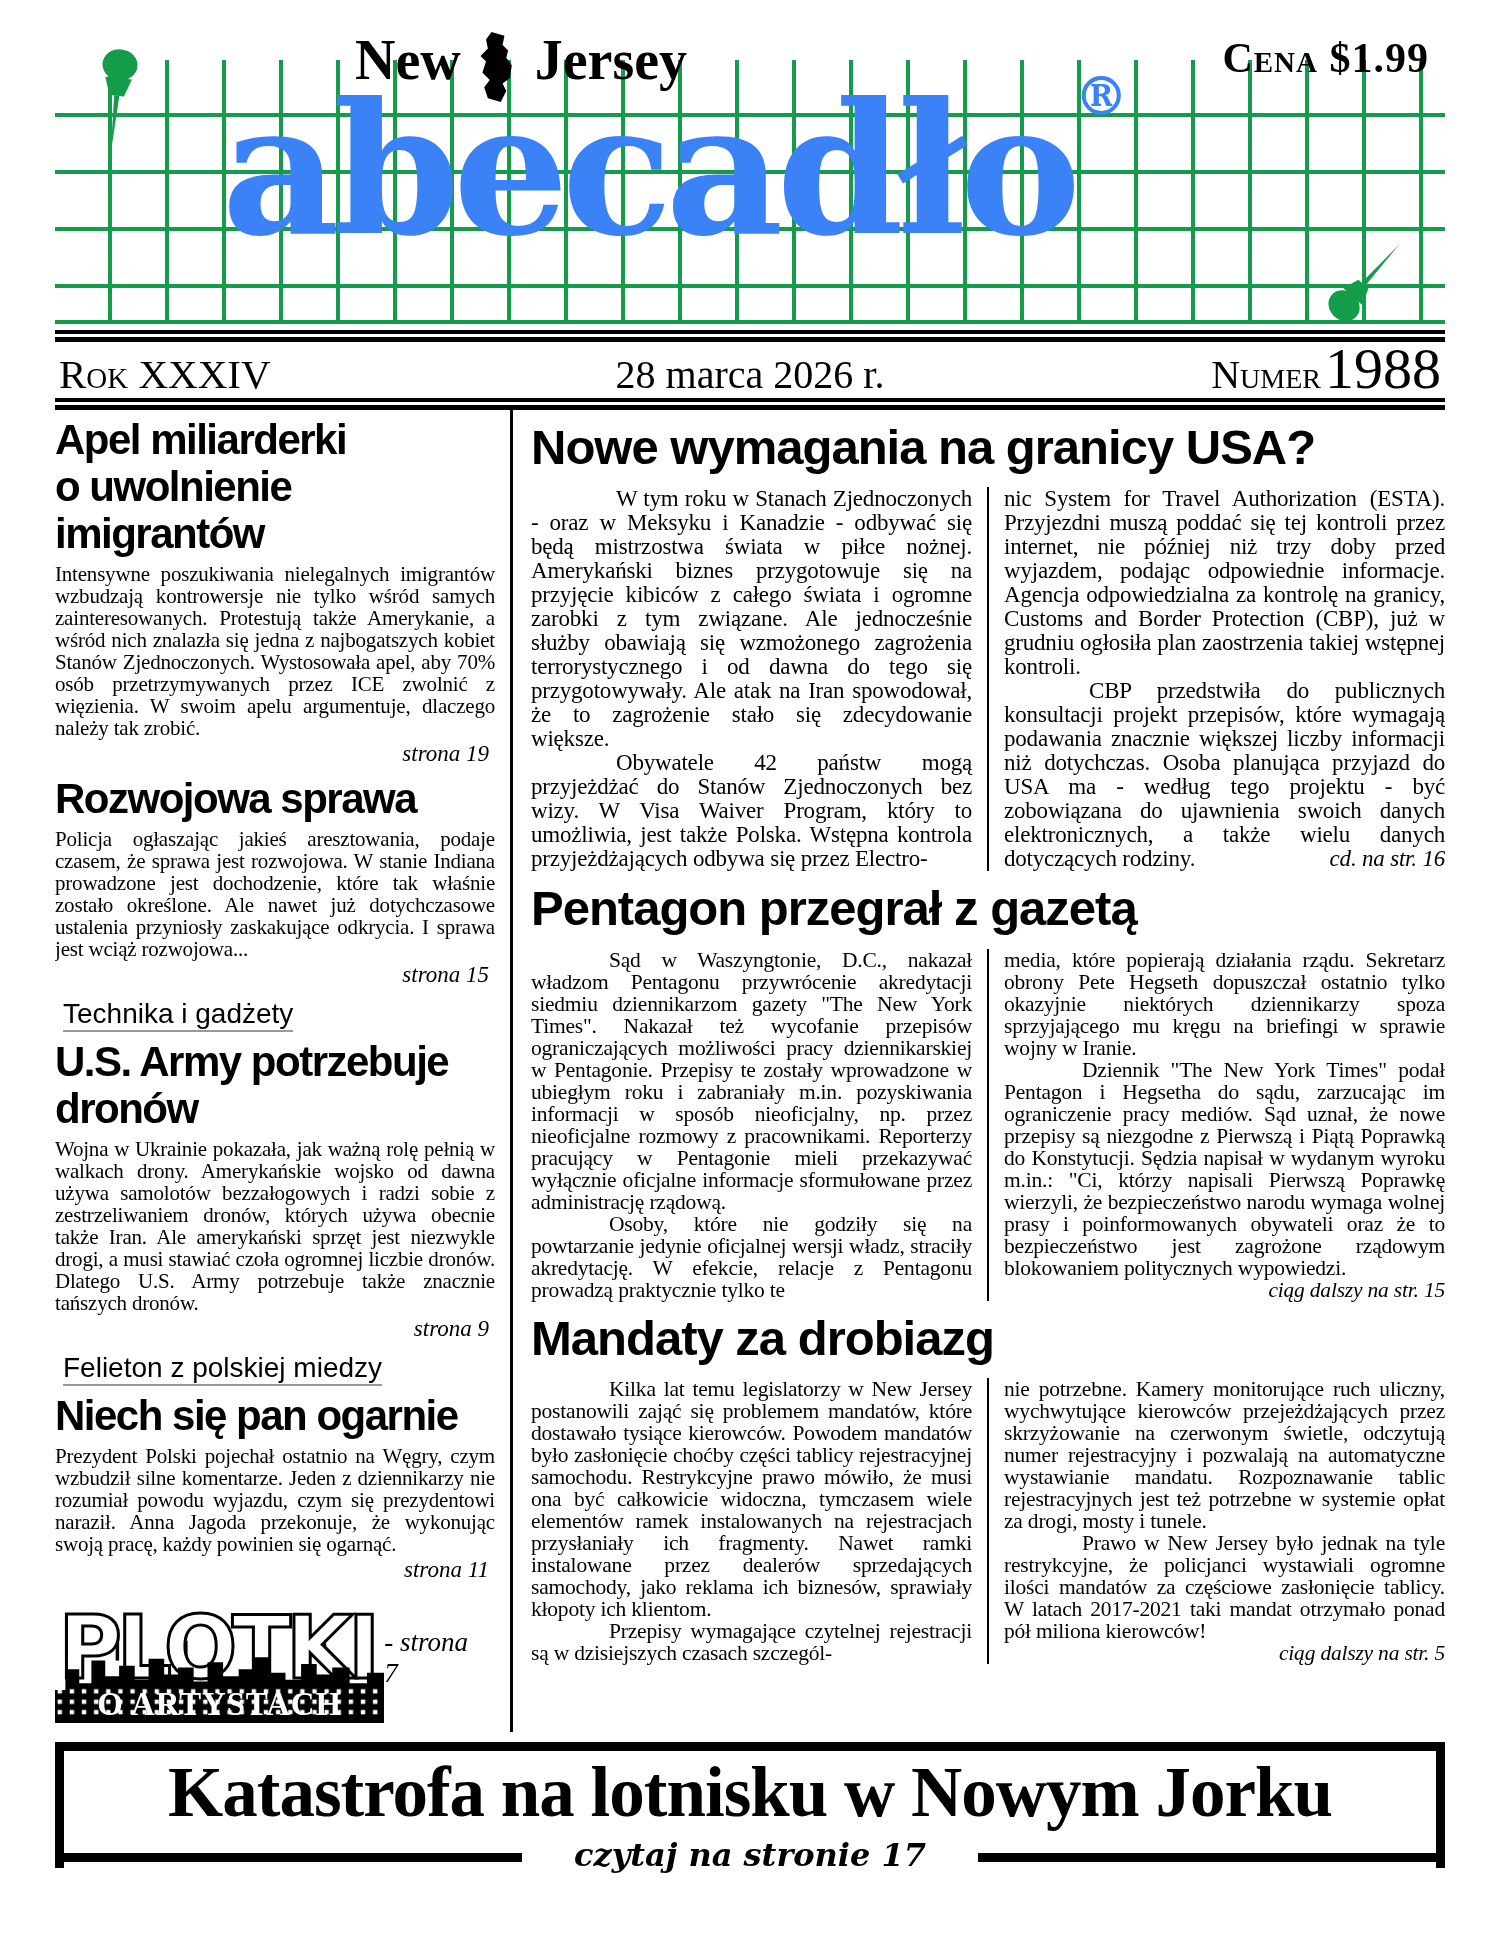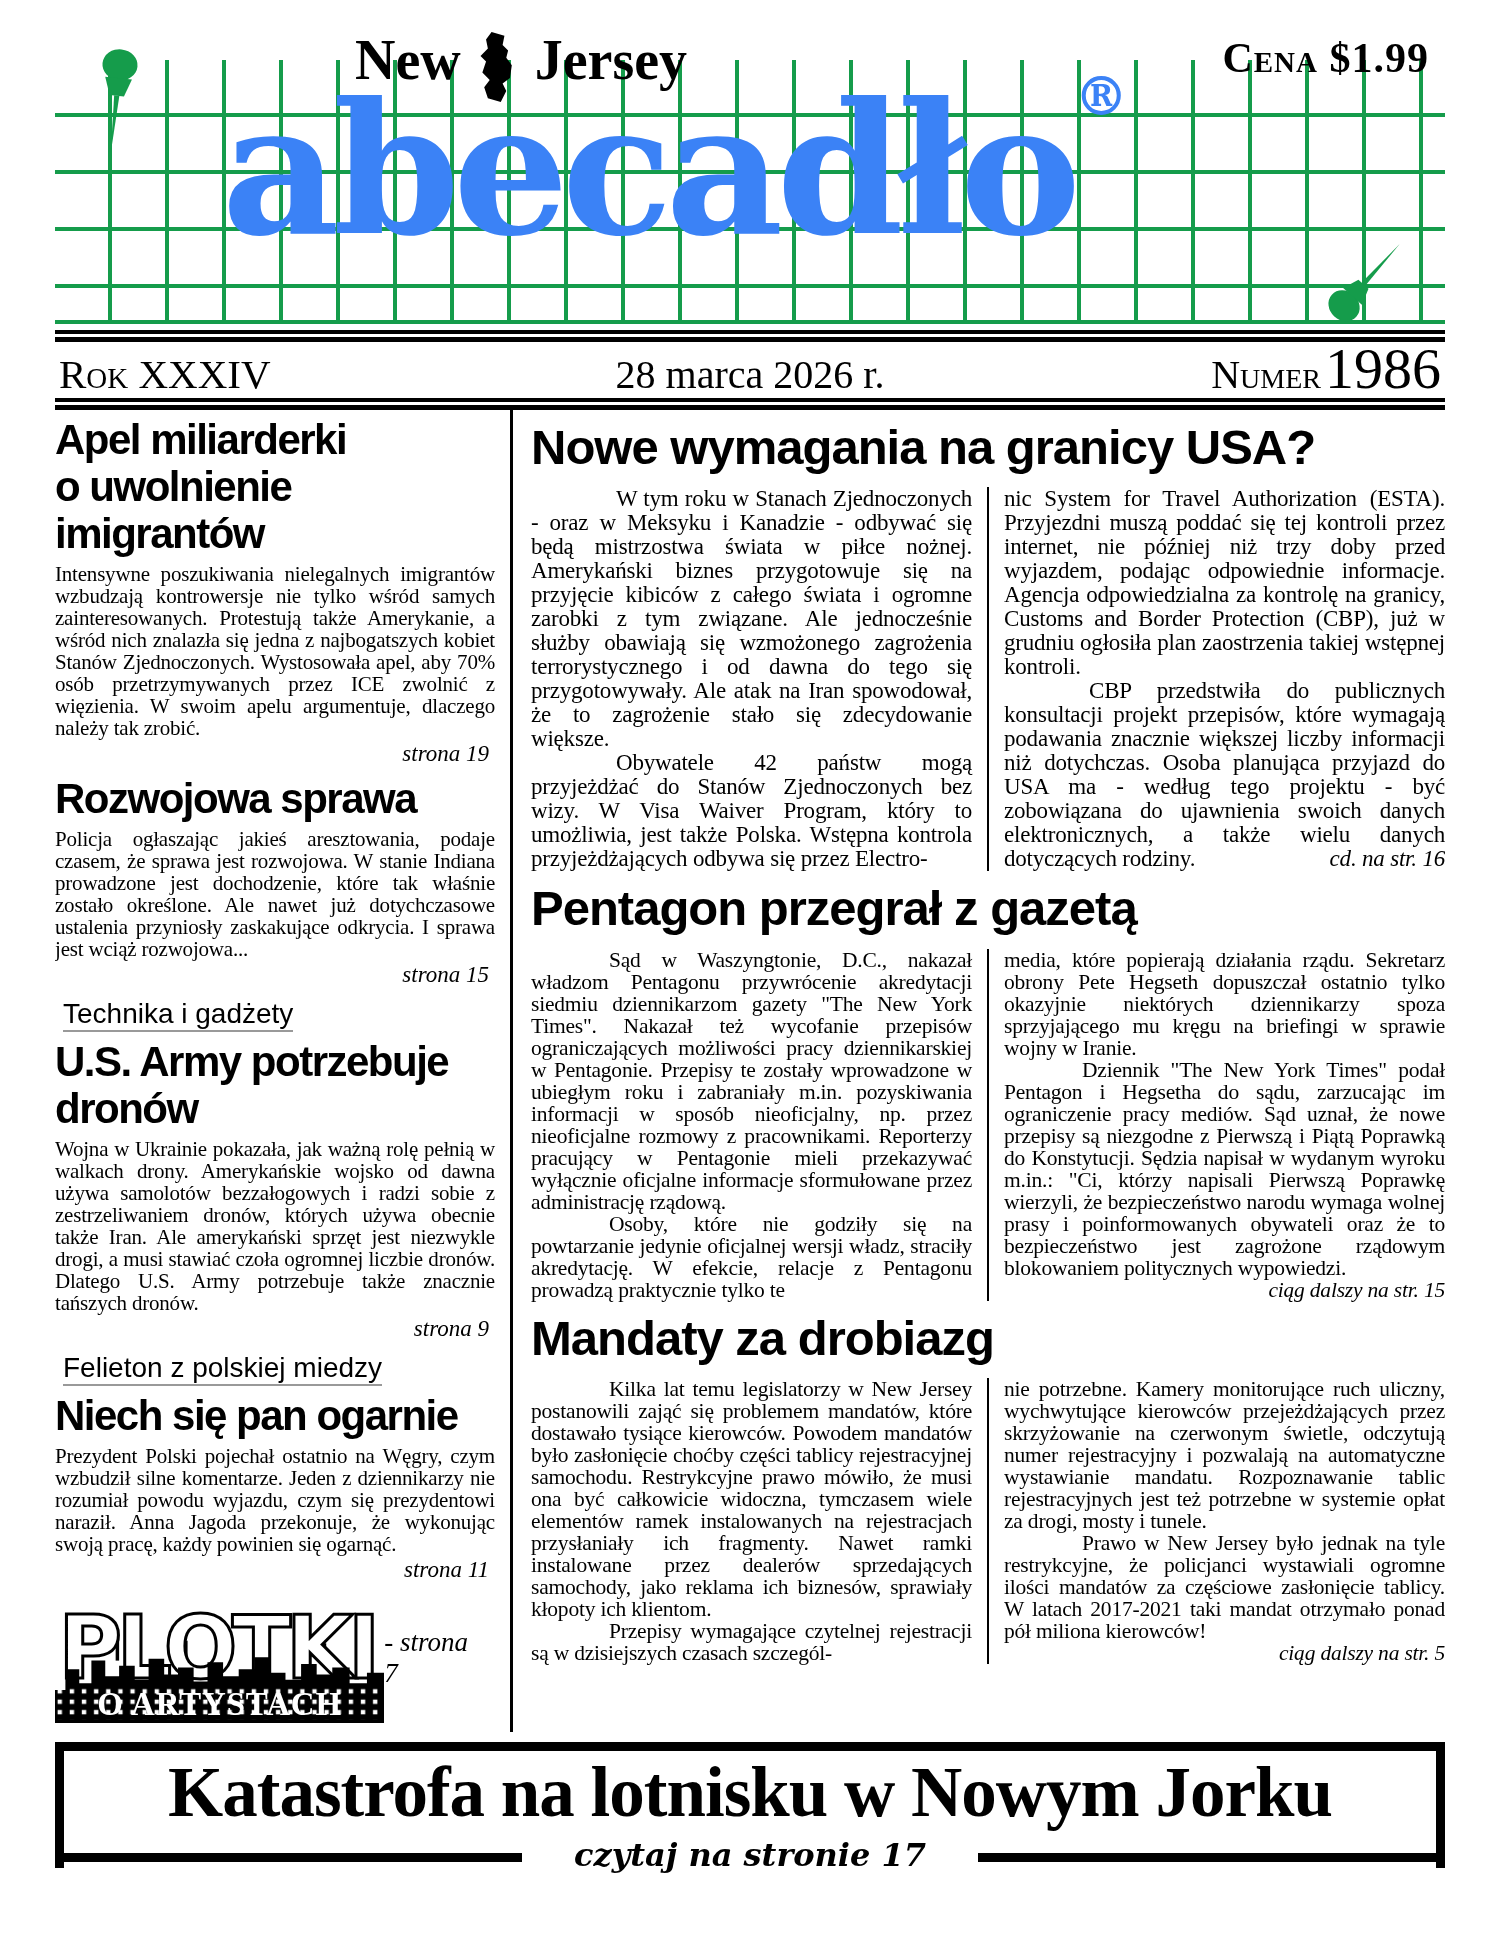--- a/index.html
+++ b/index.html
@@ -111,21 +111,21 @@
         <path d="M27.5,48 L30,104 L32.5,48 Z"></path>
       </g>
     </svg>
   </div>
 
   <div class="dateline-block">
     <div class="dbl-rule"></div>
     <div class="dateline">
       <span class="dl-left">Rok XXXIV</span>
       <span class="dl-date">28 marca 2026 r.</span>
-      <span class="dl-right"><span class="dl-numlabel">Numer</span> <span class="dl-numval">1986</span></span>
+      <span class="dl-right"><span class="dl-numlabel">Numer</span> <span class="dl-numval">1988</span></span>
     </div>
     <div class="dbl-rule"></div>
   </div>
 
   <div class="main">
 
     <div class="left-col">
 
       <div>
         <div class="lc-h">Apel miliarderki

